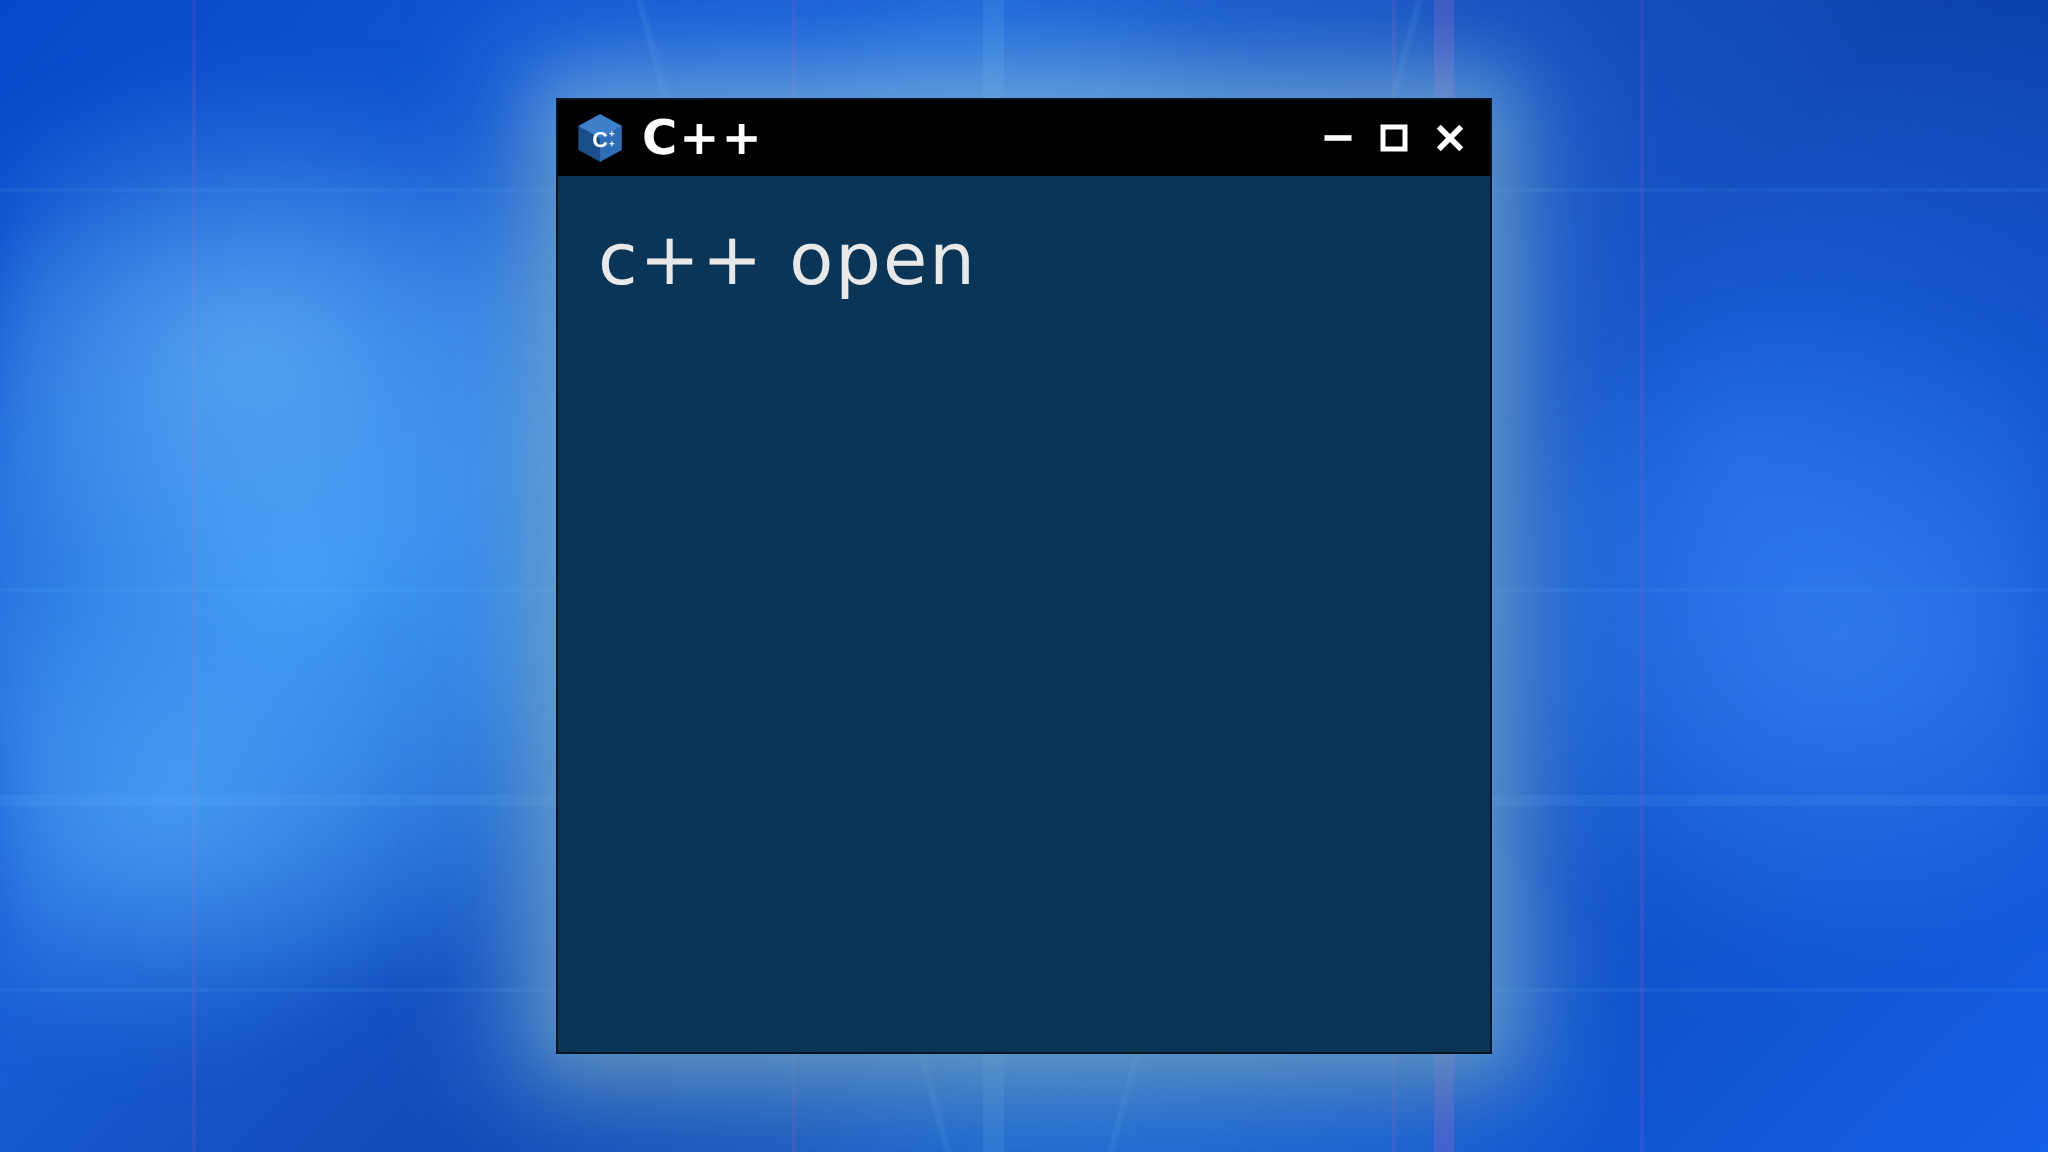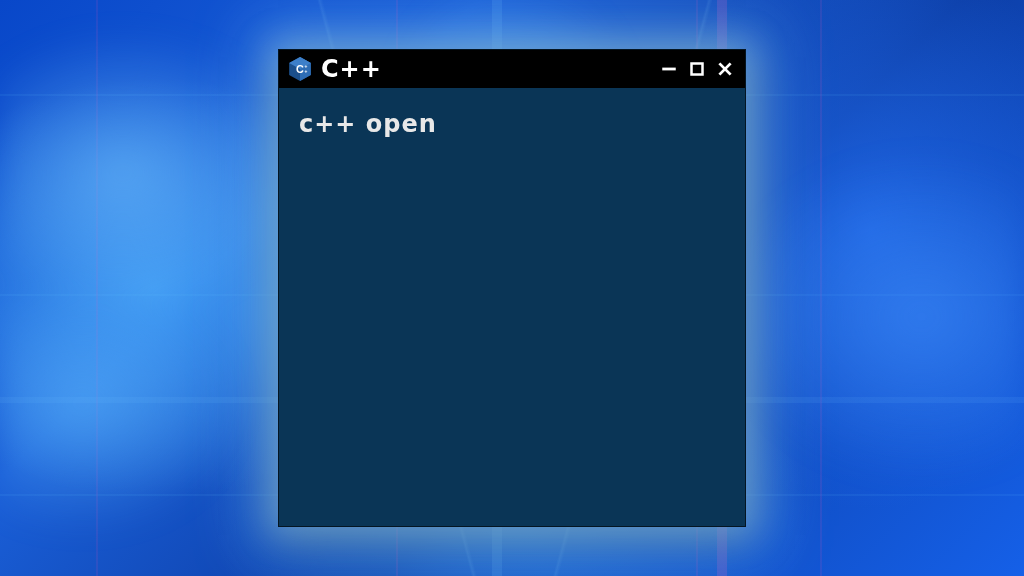--- a/index.html
+++ b/index.html
@@ -130,22 +130,22 @@
       stroke-width: 2.5;
     }
     
     .window-body {
       padding: 22px 20px;
       height: calc(100% - 38px);
       color: #e8e8e8;
     }
     
     .body-text {
-      font-size: 24px;
-      font-weight: 700;
+      font-size: 36px;
+      font-weight: 400;
       letter-spacing: 1px;
       font-family: "DejaVu Sans", sans-serif;
     }
   </style>
 </head>
 <body>
 
 <div class="background"></div>
 <div class="circuit-lines"></div>
 <div class="clouds"></div>

